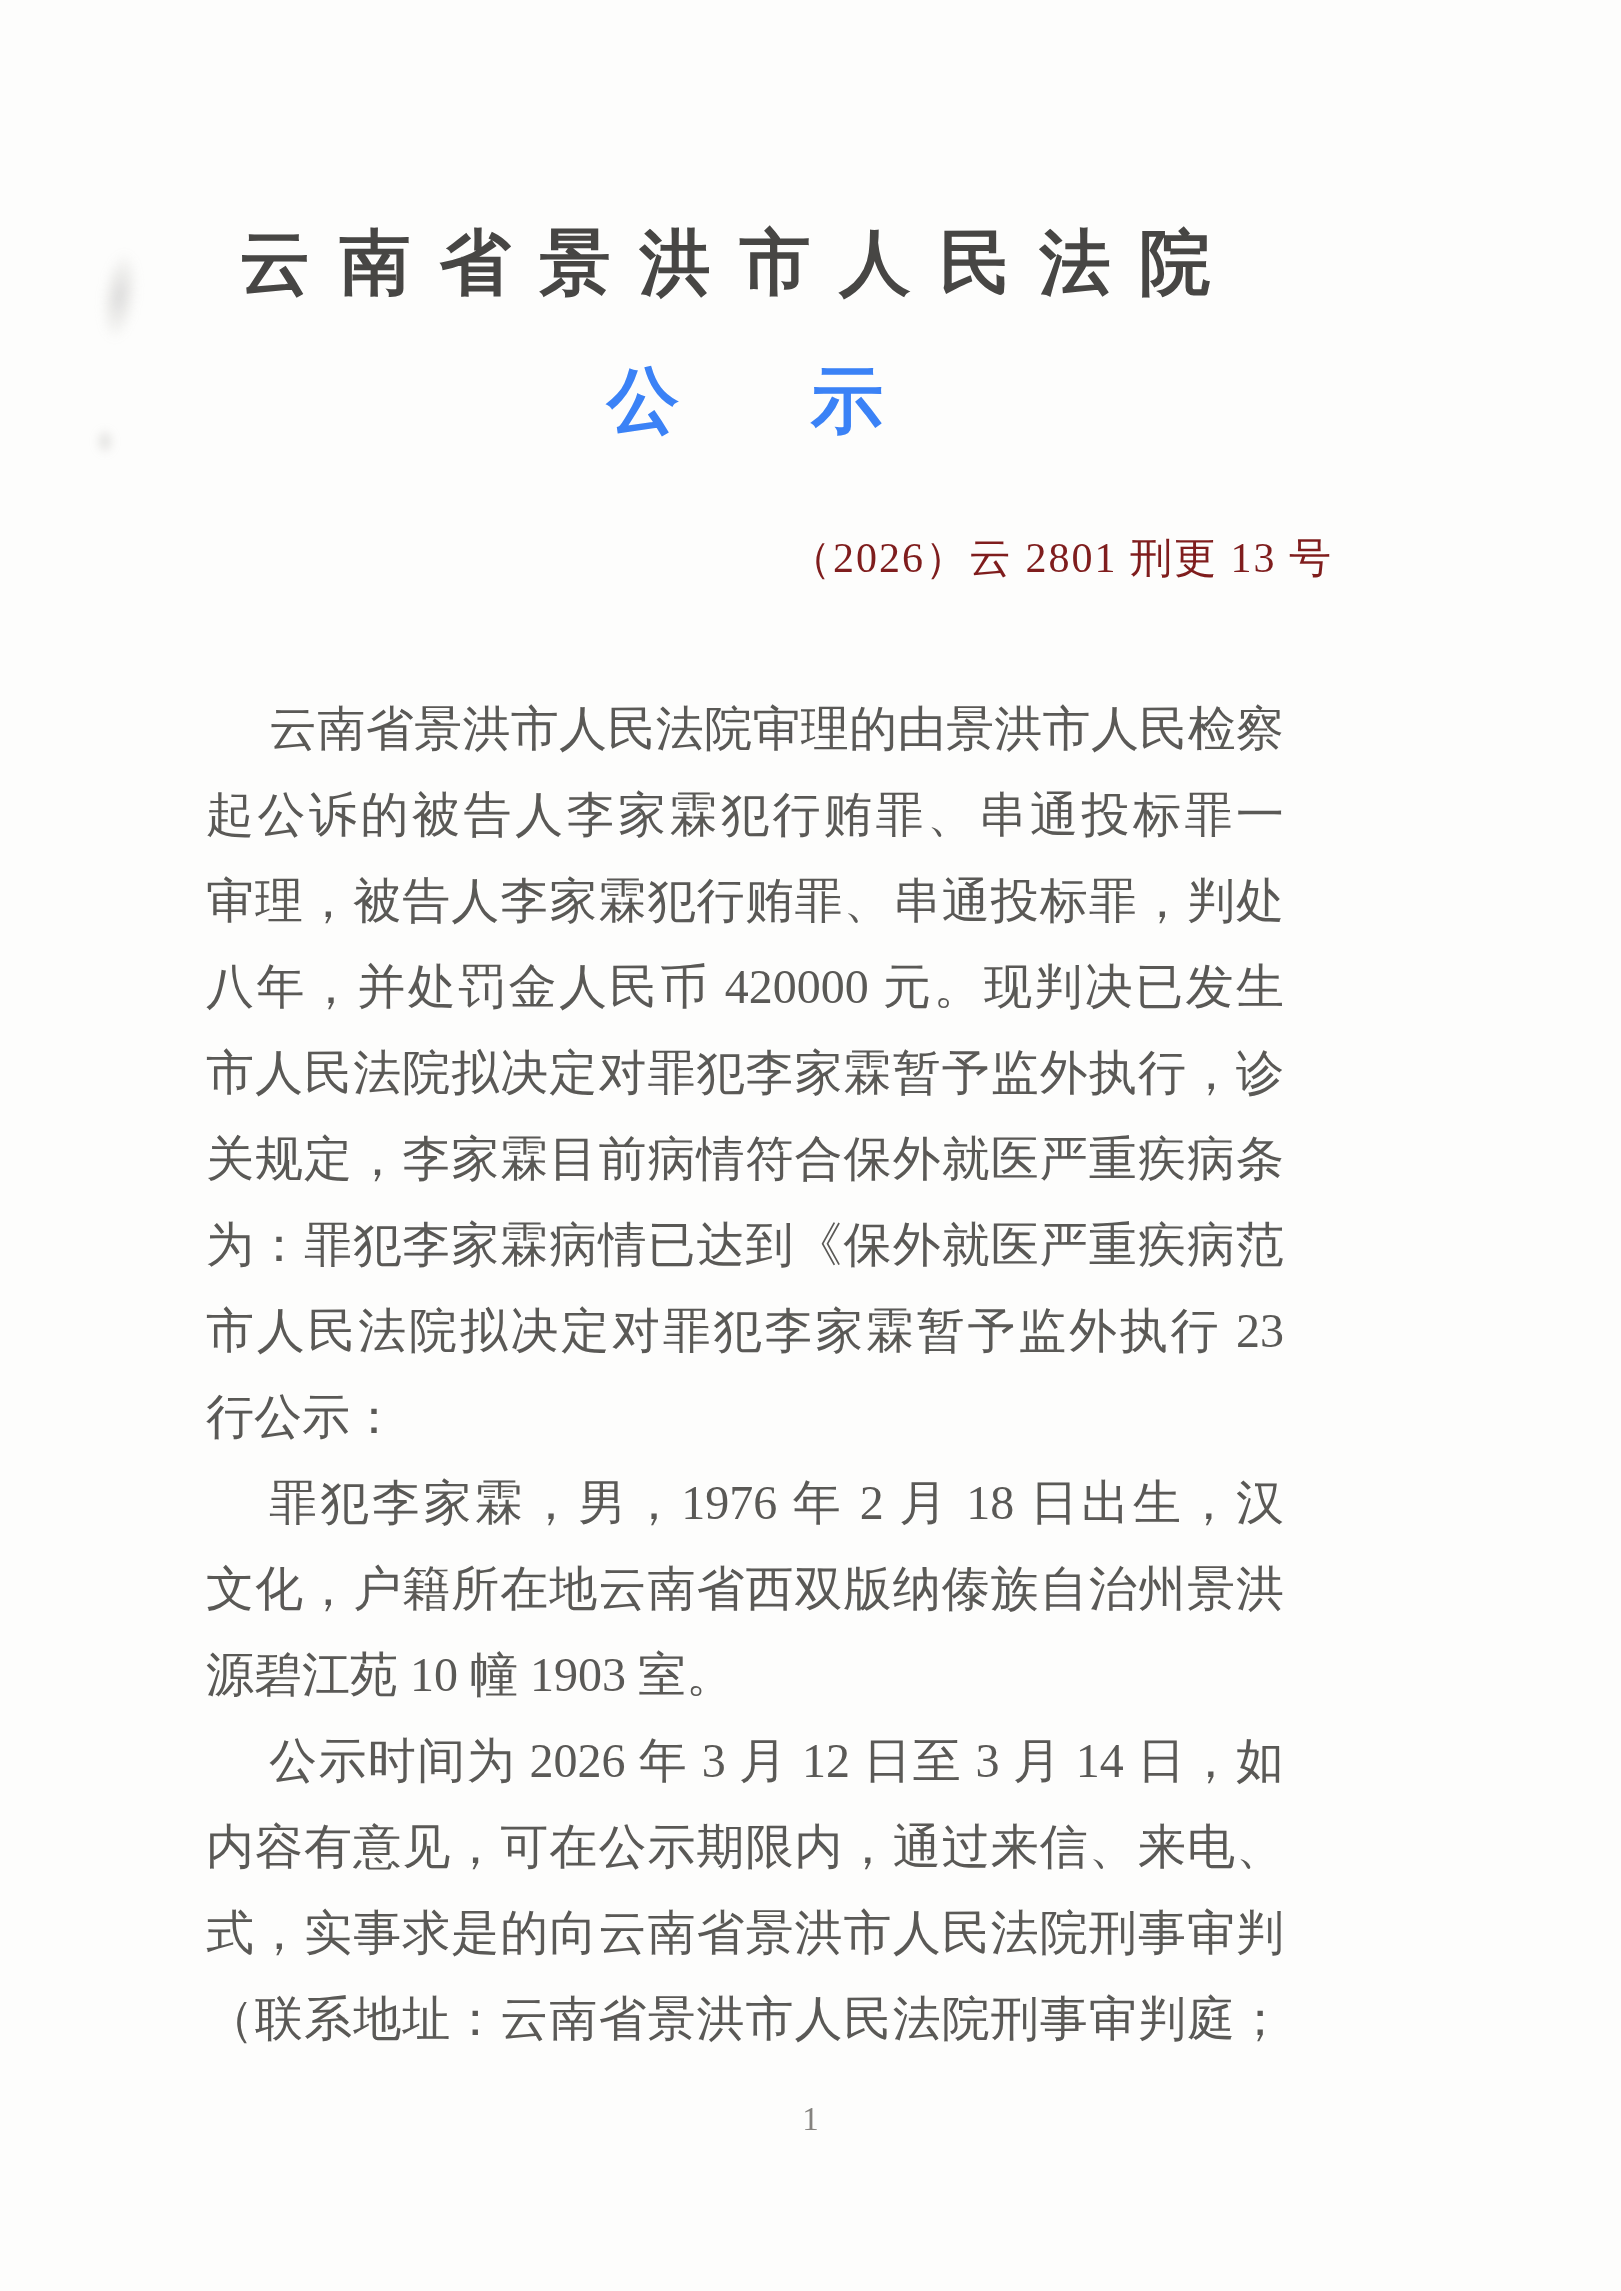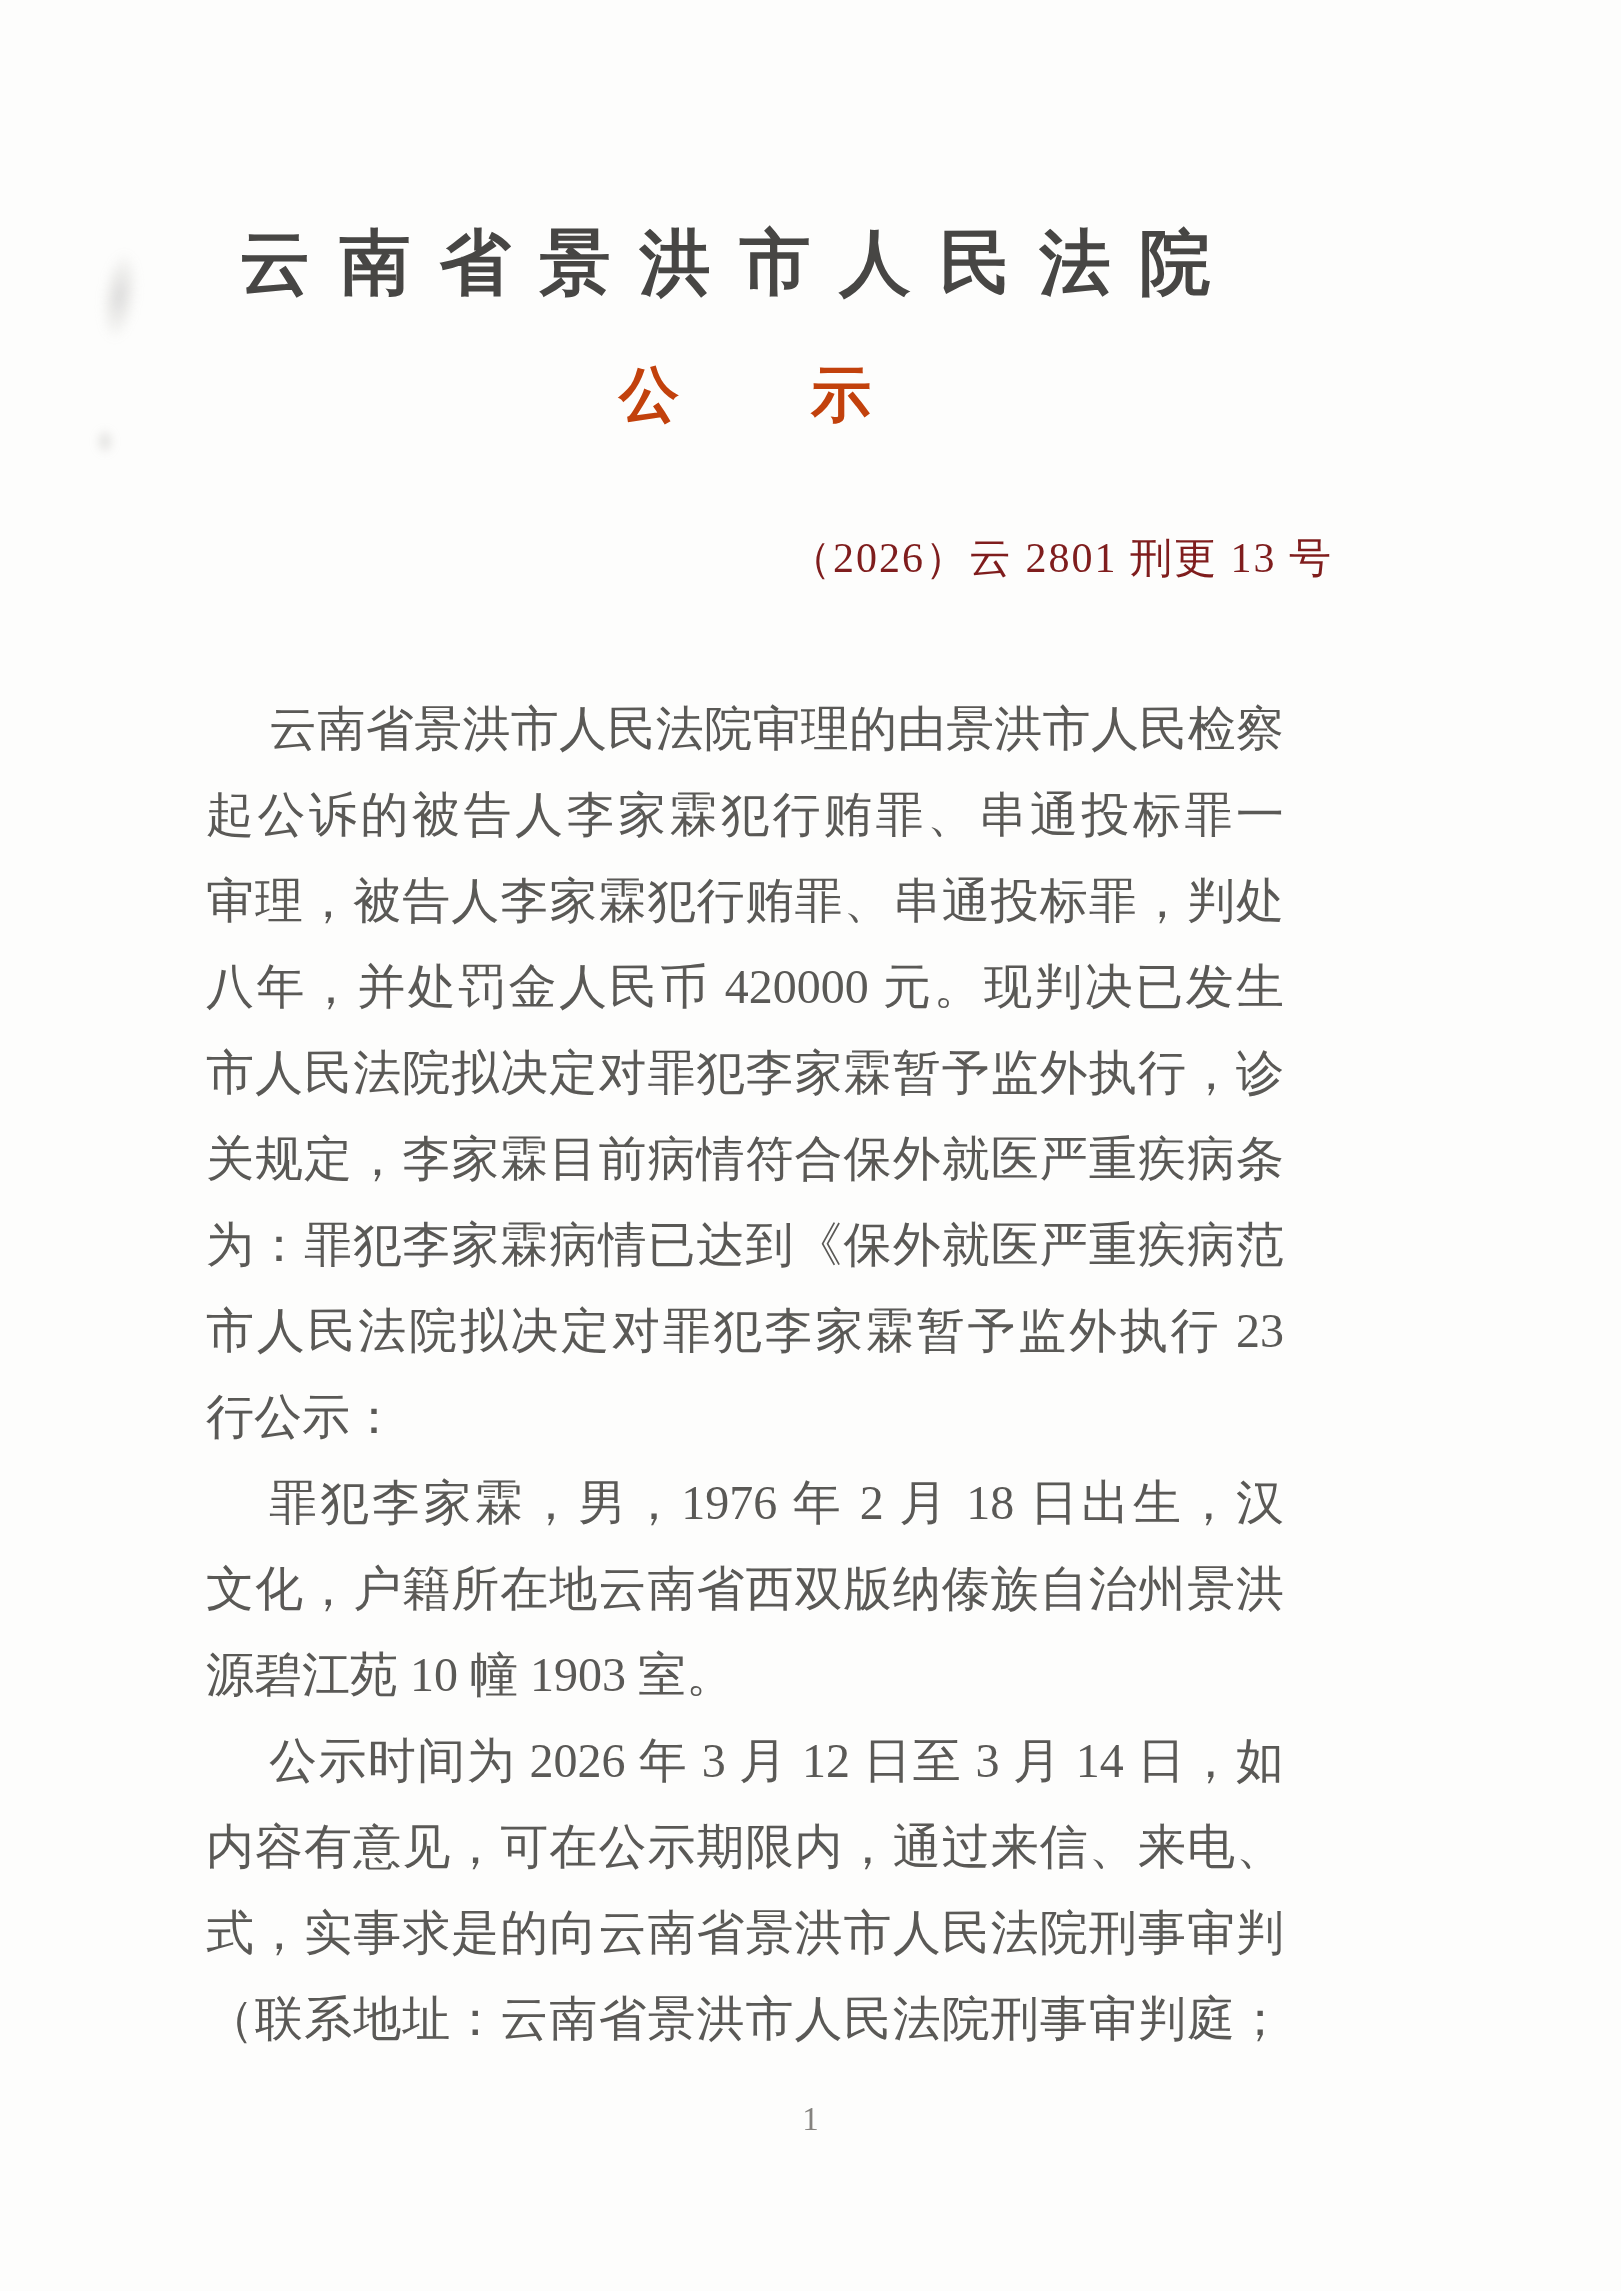--- a/index.html
+++ b/index.html
@@ -32,26 +32,26 @@
     line-height: 1;
     color: #474644;
     white-space: nowrap;
   }
   .notice-title {
     position: absolute;
     top: 365px;
     left: 206px;
     width: 1078px;
     text-align: center;
-    font-size: 60px;
+    font-size: 72px;
     font-weight: 700;
     letter-spacing: 132px;
     text-indent: 132px;
     line-height: 1;
-    color: #c2410c;
+    color: #3b82f6;
     white-space: nowrap;
   }
   .case-number {
     position: absolute;
     top: 537px;
     left: 206px;
     width: 1127px;
     text-align: right;
     font-size: 42px;
     letter-spacing: 2px;

